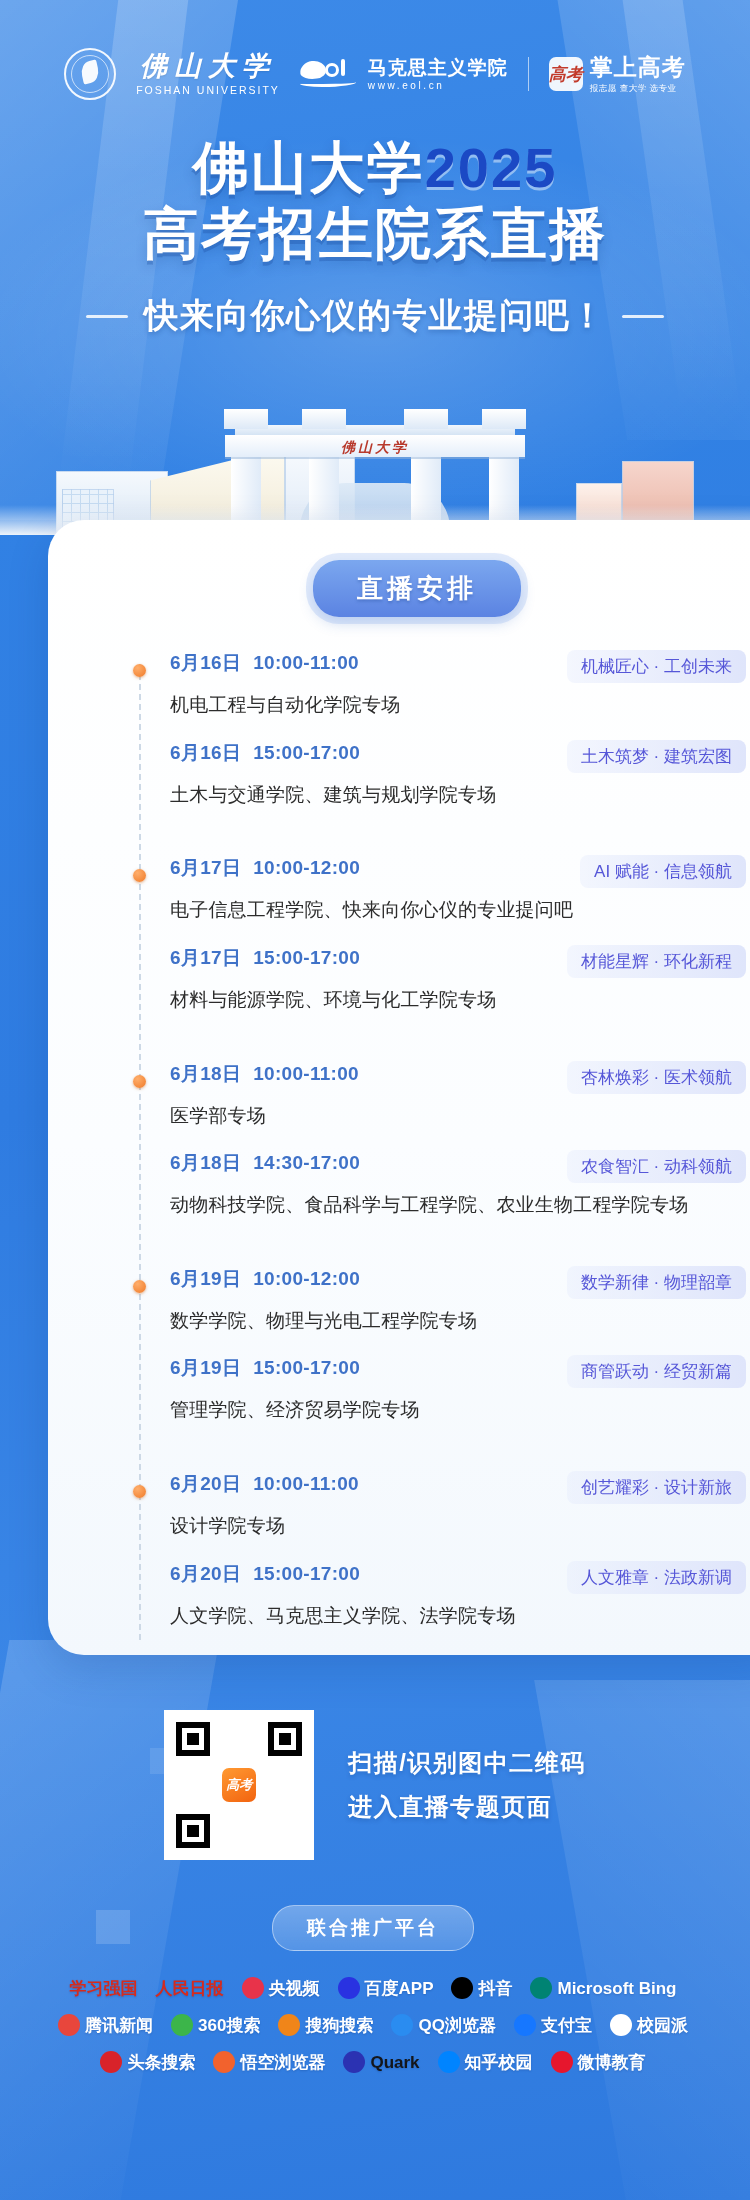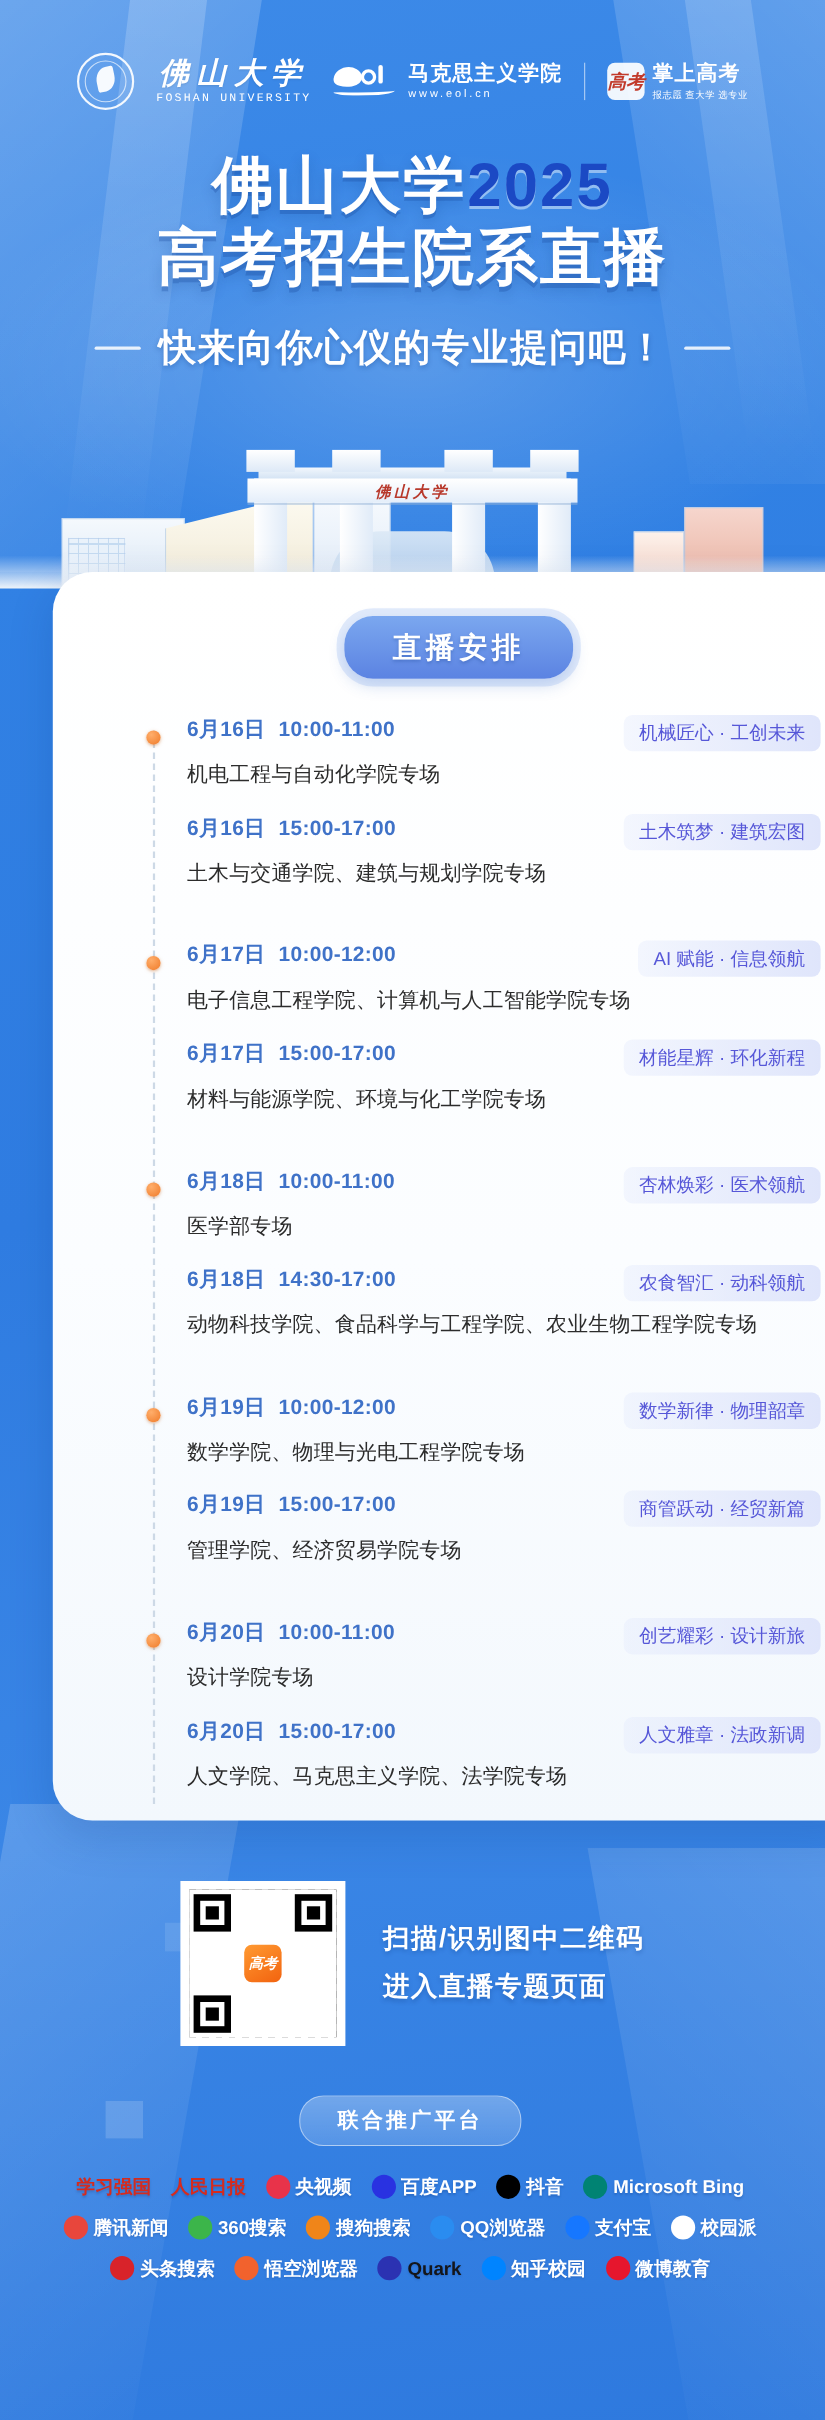--- a/index.html
+++ b/index.html
@@ -61,21 +61,21 @@
     content:""; position:absolute; left:50%; top:46%; width:17px; height:22px;
     transform:translate(-50%,-50%) rotate(-12deg);
     background:#fff;
     border-radius:60% 10% 60% 10%;
     opacity:.95;
   }
   .fsu-name { display:flex; flex-direction:column; align-items:center; line-height:1; }
   .fsu-cn { font-family:"Liberation Serif","DejaVu Serif",serif;
             font-size:27px; color:#fff; letter-spacing:7px; font-style:italic; font-weight:700;
             text-shadow:0 1px 2px rgba(0,0,0,.10); }
-  .fsu-en { font-family:Liberation Mono, monospace;
+  .fsu-en { font-family:Liberation Sans, sans-serif;
             font-size:10.5px; color:#fff; letter-spacing:2.0px; margin-top:5px; }
   .eol { display:flex; align-items:center; gap:8px; }
   .eol-mark { width:60px; height:30px; position:relative; flex:none; }
   .eol-mark .e {
     position:absolute; left:0; top:2px; width:26px; height:18px;
     background:#fff; border-radius:50% 50% 40% 60%/60% 60% 40% 40%;
     transform:rotate(-8deg);
   }
   .eol-mark .o {
     position:absolute; left:25px; top:4px; width:14px; height:14px;
@@ -95,21 +95,21 @@
   .vline { width:1px; height:34px; background:rgba(255,255,255,.6); }
   .gk { display:flex; align-items:center; gap:7px; }
   .gk-badge {
     width:34px; height:34px; border-radius:7px;
     background:rgba(255,255,255,.92); flex:none;
     display:flex; align-items:center; justify-content:center;
     color:#c23a2b; font-size:17px; font-weight:700;
     font-family:"Liberation Serif","DejaVu Serif",serif; font-style:italic;
   }
   .gk-txt { display:flex; flex-direction:column; line-height:1; }
-  .gk-cn { font-size:19px; color:#fff; font-weight:700; letter-spacing:1px; }
+  .gk-cn { font-size:23px; color:#fff; font-weight:700; letter-spacing:1px; }
   .gk-sub { font-size:8.5px; color:#fff; letter-spacing:.5px; margin-top:5px; }
 
   
   .headline { position:absolute; left:0; right:0; top:135px; text-align:center; }
   .h-row1 { font-size:56px; font-weight:900; letter-spacing:2px; line-height:1.18;
             color:#ffffff; text-shadow:0 4px 0 rgba(20,70,150,.28), 0 6px 12px rgba(10,50,120,.22); }
   .h-row1 .yr { color:#1b49c4; text-shadow:0 3px 0 rgba(255,255,255,.45); }
   .h-row2 { font-size:56px; font-weight:900; letter-spacing:2px; line-height:1.18;
             color:#ffffff; text-shadow:0 4px 0 rgba(20,70,150,.28), 0 6px 12px rgba(10,50,120,.22); }
   .subline { margin-top:26px; display:flex; align-items:center; justify-content:center; gap:16px; }
@@ -343,21 +343,21 @@
             </div>
           </div>
           <div class="gap"></div>
           <div class="day">
             <span class="dot"></span>
             <div class="sess">
               <div class="sess-head">
                 <div class="when"><span>6月17日</span><span class="t">10:00-12:00</span></div>
                 <div class="tag">AI 赋能 · 信息领航</div>
               </div>
-              <div class="desc">电子信息工程学院、计算机与人工智能学院专场</div>
+              <div class="desc">电子信息工程学院、快来向你心仪的专业提问吧</div>
             </div>
             <div class="sess">
               <div class="sess-head">
                 <div class="when"><span>6月17日</span><span class="t">15:00-17:00</span></div>
                 <div class="tag">材能星辉 · 环化新程</div>
               </div>
               <div class="desc">材料与能源学院、环境与化工学院专场</div>
             </div>
           </div>
           <div class="gap"></div>

